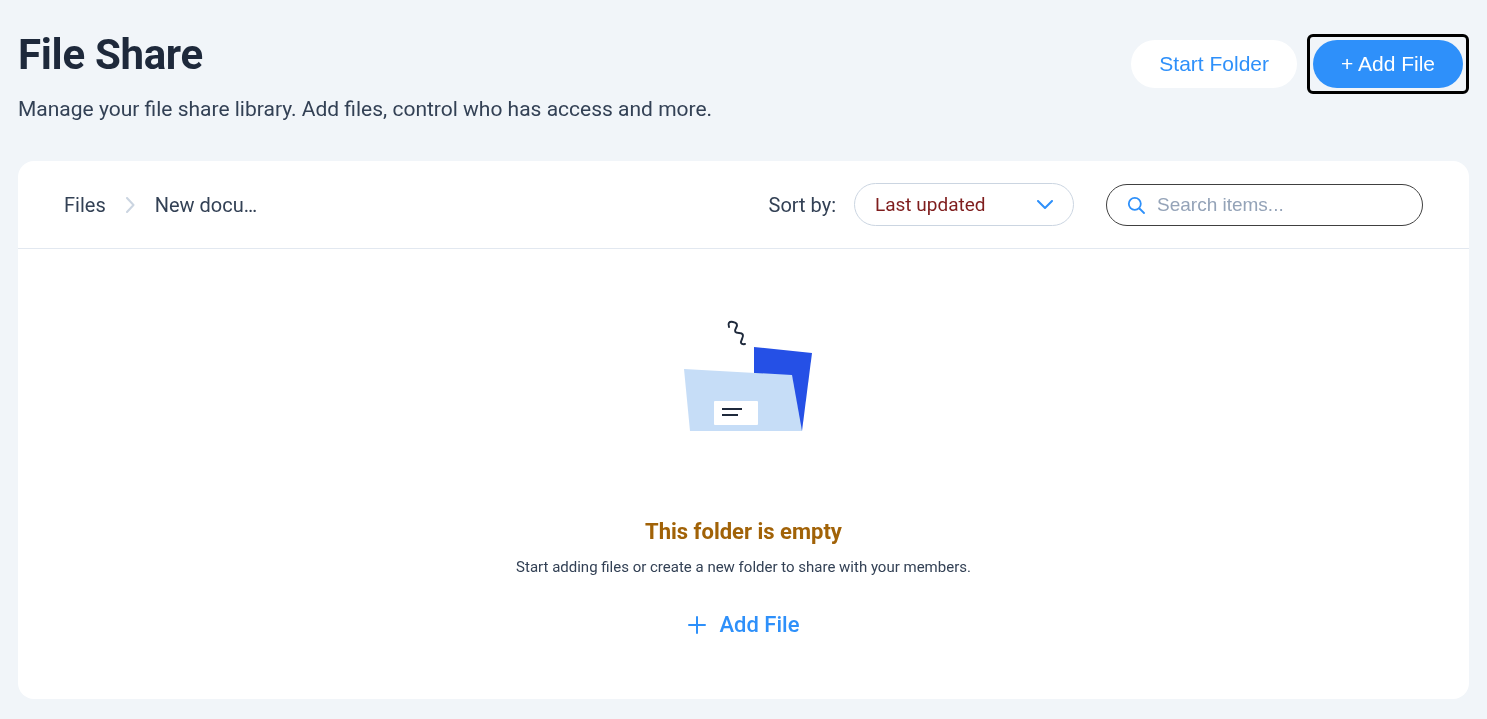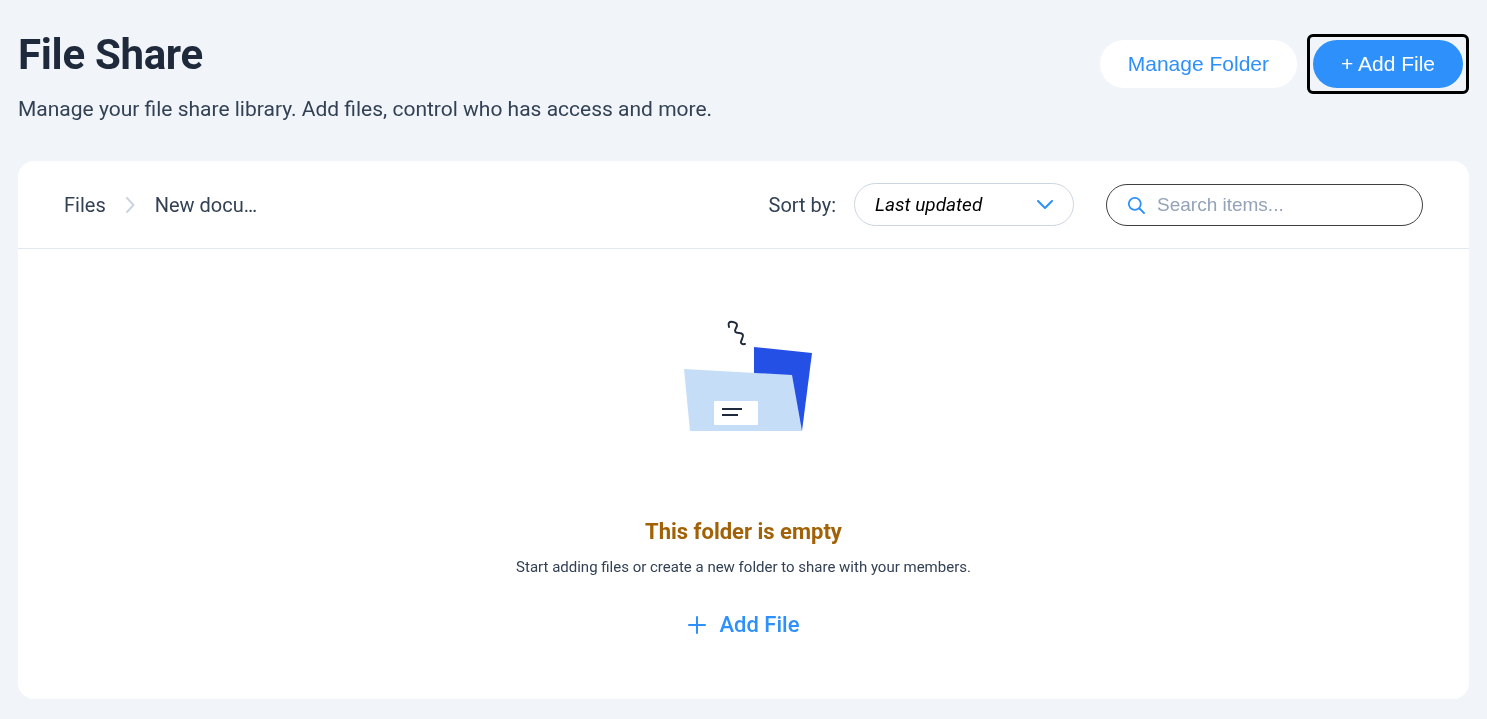--- a/index.html
+++ b/index.html
@@ -106,24 +106,23 @@
     }
     .select-pill {
       display: flex;
       align-items: center;
       justify-content: space-between;
       border: 1px solid #cbd5e1;
       border-radius: 999px;
       padding: 9px 20px;
       min-width: 220px;
       font-size: 19px;
-      color: #000000;
+      color: #7f1d1d;
       cursor: pointer;
       background: #ffffff;
-      font-style: italic;
     }
     .chevron-down {
       color: #2e90fa;
       display: inline-flex;
     }
     .search-pill {
       display: flex;
       align-items: center;
       gap: 12px;
       border: 1px solid #404040;
@@ -177,21 +176,21 @@
 <body>
 
 <div class="page">
 
   <div class="header-row">
     <div class="header-text-col">
       <h1 class="page-title">File Share</h1>
       <p class="page-subtitle">Manage your file share library. Add files, control who has access and more.</p>
     </div>
     <div class="header-actions">
-      <button class="btn-pill btn-ghost">Manage Folder</button>
+      <button class="btn-pill btn-ghost">Start Folder</button>
       <span class="highlight-box">
         <button class="btn-pill btn-primary">+ Add File</button>
       </span>
     </div>
   </div>
 
   <div class="card">
     <div class="toolbar">
 
       <div class="breadcrumb">

